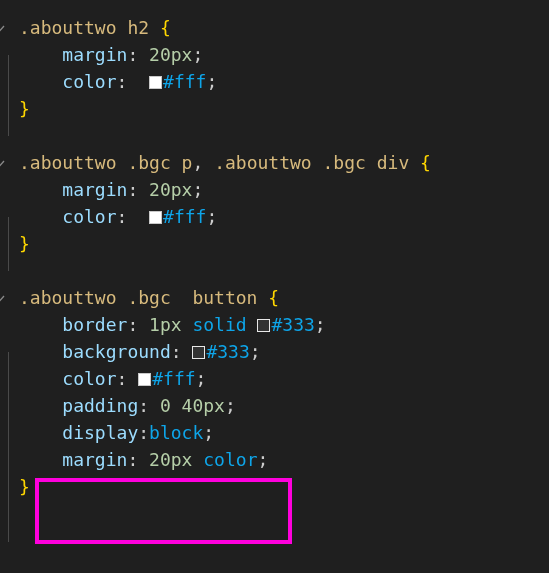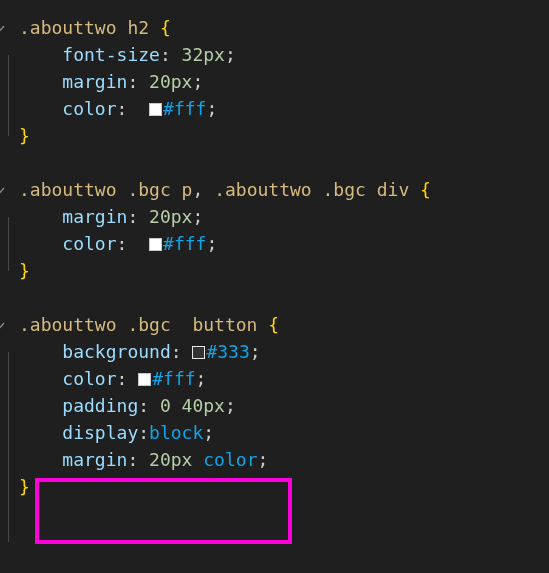--- a/index.html
+++ b/index.html
@@ -97,35 +97,35 @@
   <div class="code-area">
 
     <div class="guide g1"></div>
     <div class="guide g2"></div>
     <div class="guide g3"></div>
 
     <div id="lines">
         <div class="line"><span class="fold"><svg width="16" height="16" viewBox="0 0 16 16">
               <path d="M4 6 L8 10.5 L12 6" fill="none" stroke="#8a8a8a" stroke-width="1.3"></path>
             </svg></span><span class="sel">.abouttwo</span><span class="punc"> </span><span class="tag">h2</span><span class="punc"> </span><span class="brace">{</span></div>
-        <div class="line"><span class="punc">    </span><span class="prop">font-size</span><span class="punc">: </span><span class="num">32px</span><span class="punc">;</span></div>
         <div class="line"><span class="punc">    </span><span class="prop">margin</span><span class="punc">: </span><span class="num">20px</span><span class="punc">;</span></div>
         <div class="line"><span class="punc">    </span><span class="prop">color</span><span class="punc">:  </span><span class="swatch sw-fff"></span><span class="str">#fff</span><span class="punc">;</span></div>
         <div class="line"><span class="brace">}</span></div>
         <div class="line blank">&nbsp;</div>
         <div class="line"><span class="fold"><svg width="16" height="16" viewBox="0 0 16 16">
               <path d="M4 6 L8 10.5 L12 6" fill="none" stroke="#8a8a8a" stroke-width="1.3"></path>
             </svg></span><span class="sel">.abouttwo</span><span class="punc"> </span><span class="sel">.bgc</span><span class="punc"> </span><span class="tag">p</span><span class="punc">,</span><span class="punc"> </span><span class="sel">.abouttwo</span><span class="punc"> </span><span class="sel">.bgc</span><span class="punc"> </span><span class="tag">div</span><span class="punc"> </span><span class="brace">{</span></div>
         <div class="line"><span class="punc">    </span><span class="prop">margin</span><span class="punc">: </span><span class="num">20px</span><span class="punc">;</span></div>
         <div class="line"><span class="punc">    </span><span class="prop">color</span><span class="punc">:  </span><span class="swatch sw-fff"></span><span class="str">#fff</span><span class="punc">;</span></div>
         <div class="line"><span class="brace">}</span></div>
         <div class="line blank">&nbsp;</div>
         <div class="line"><span class="fold"><svg width="16" height="16" viewBox="0 0 16 16">
               <path d="M4 6 L8 10.5 L12 6" fill="none" stroke="#8a8a8a" stroke-width="1.3"></path>
             </svg></span><span class="sel">.abouttwo</span><span class="punc"> </span><span class="sel">.bgc</span><span class="punc">  </span><span class="tag">button</span><span class="punc"> </span><span class="brace">{</span></div>
+        <div class="line"><span class="punc">    </span><span class="prop">border</span><span class="punc">: </span><span class="num">1px</span><span class="punc"> </span><span class="str">solid</span><span class="punc"> </span><span class="swatch sw-333"></span><span class="str">#333</span><span class="punc">;</span></div>
         <div class="line"><span class="punc">    </span><span class="prop">background</span><span class="punc">: </span><span class="swatch sw-333"></span><span class="str">#333</span><span class="punc">;</span></div>
         <div class="line"><span class="punc">    </span><span class="prop">color</span><span class="punc">: </span><span class="swatch sw-fff"></span><span class="str">#fff</span><span class="punc">;</span></div>
         <div class="line"><span class="punc">    </span><span class="prop">padding</span><span class="punc">: </span><span class="num">0</span><span class="punc"> </span><span class="num">40px</span><span class="punc">;</span></div>
         <div class="line"><span class="punc">    </span><span class="prop">display</span><span class="punc">:</span><span class="str">block</span><span class="punc">;</span></div>
         <div class="line"><span class="punc">    </span><span class="prop">margin</span><span class="punc">: </span><span class="num">20px</span><span class="punc"> </span><span class="str">color</span><span class="punc">;</span></div>
         <div class="line"><span class="brace">}</span></div>
       </div>
   </div>
 
   <div id="highlight-box" style="border-color: rgb(255, 0, 221);"></div>

